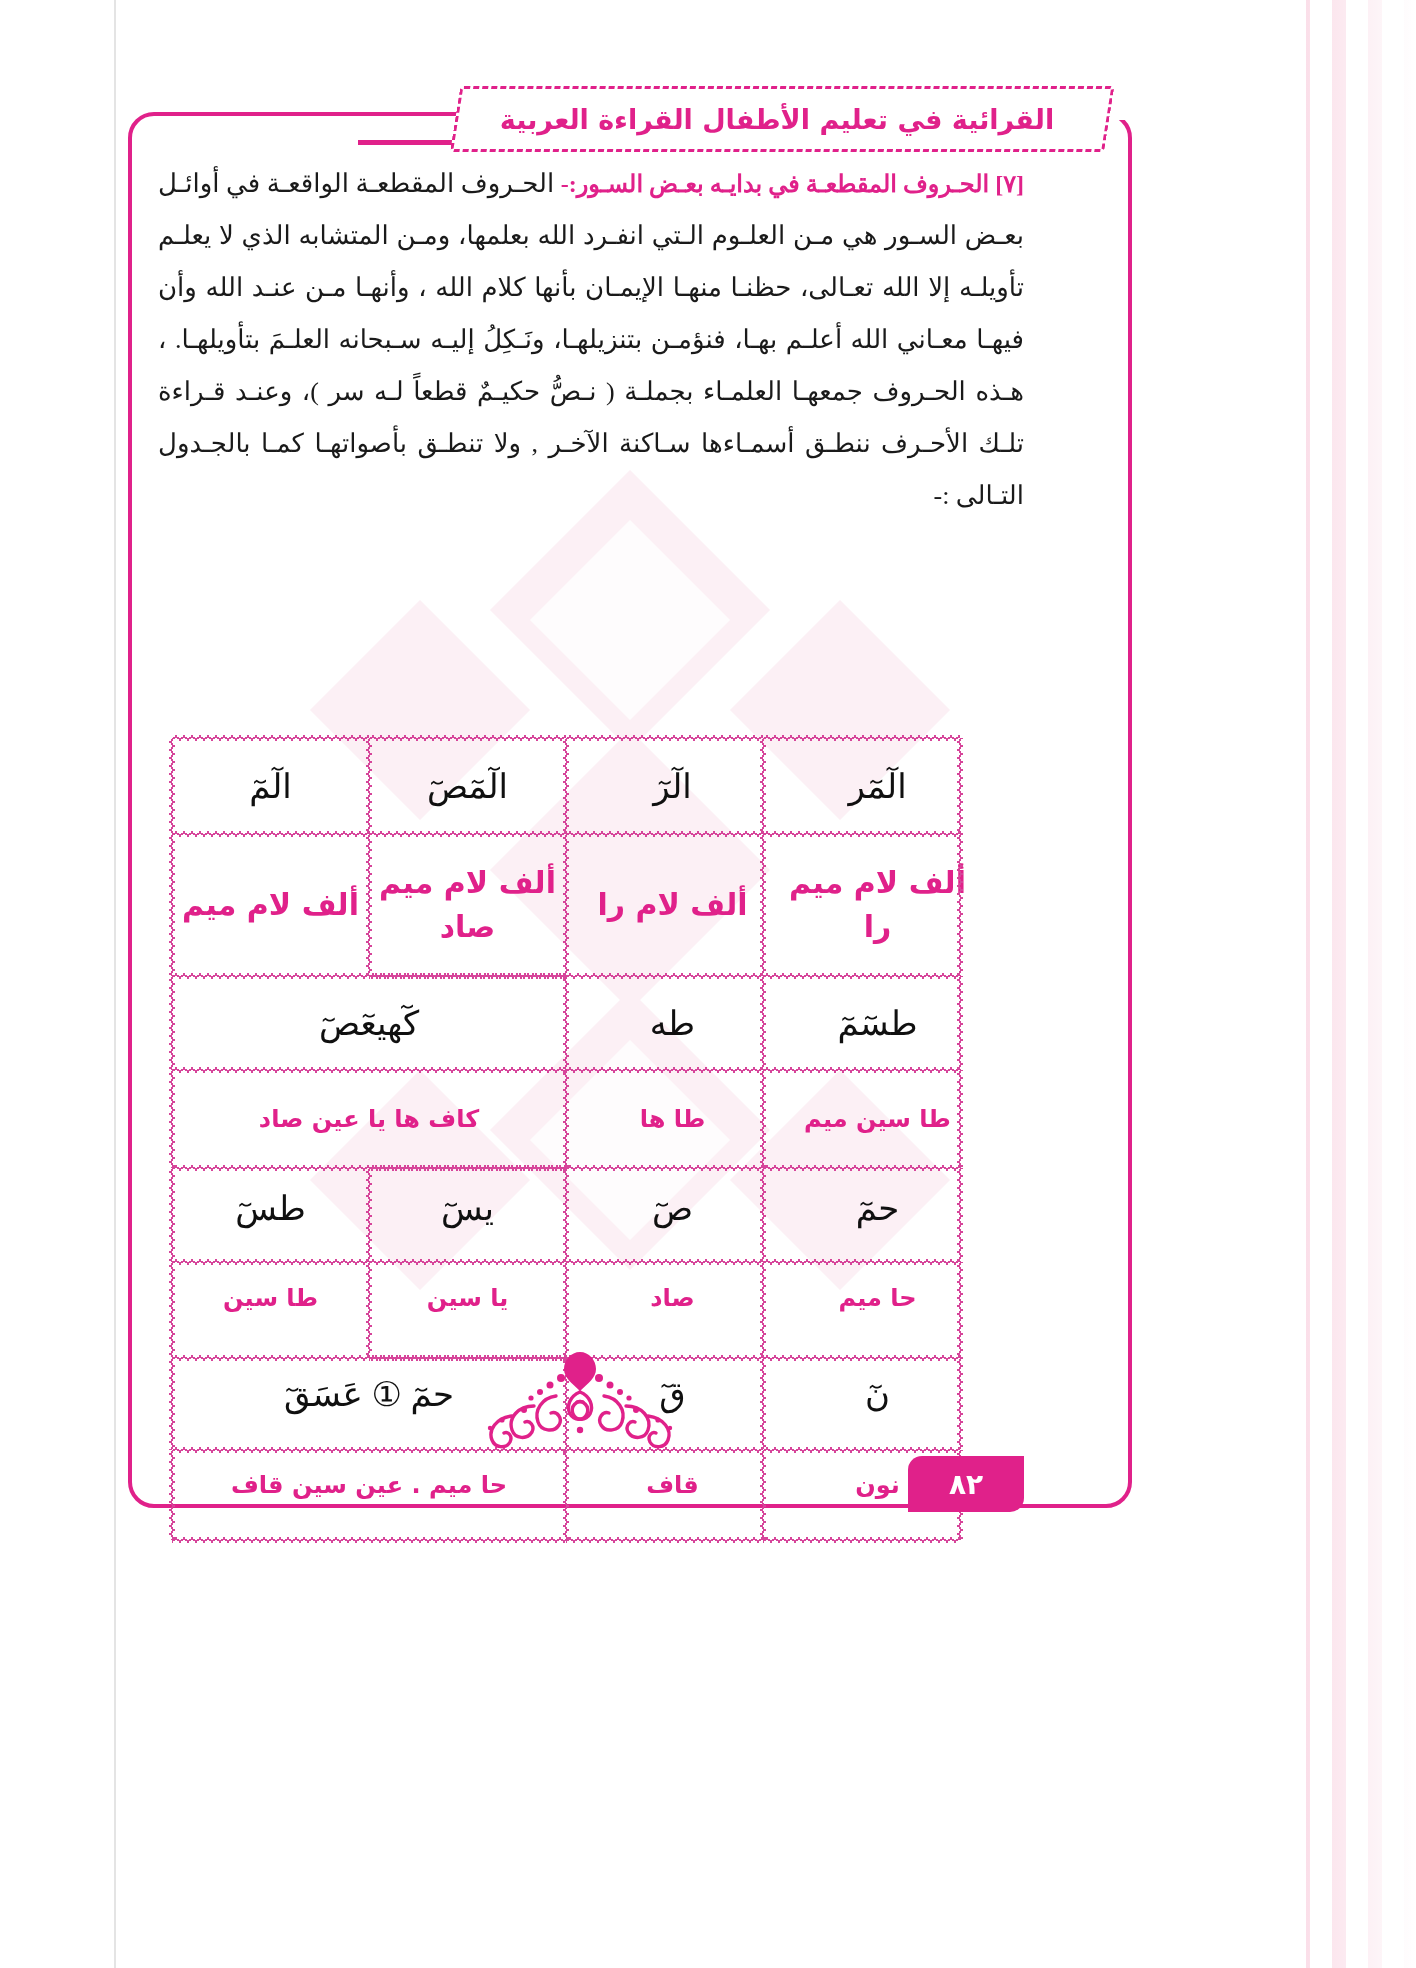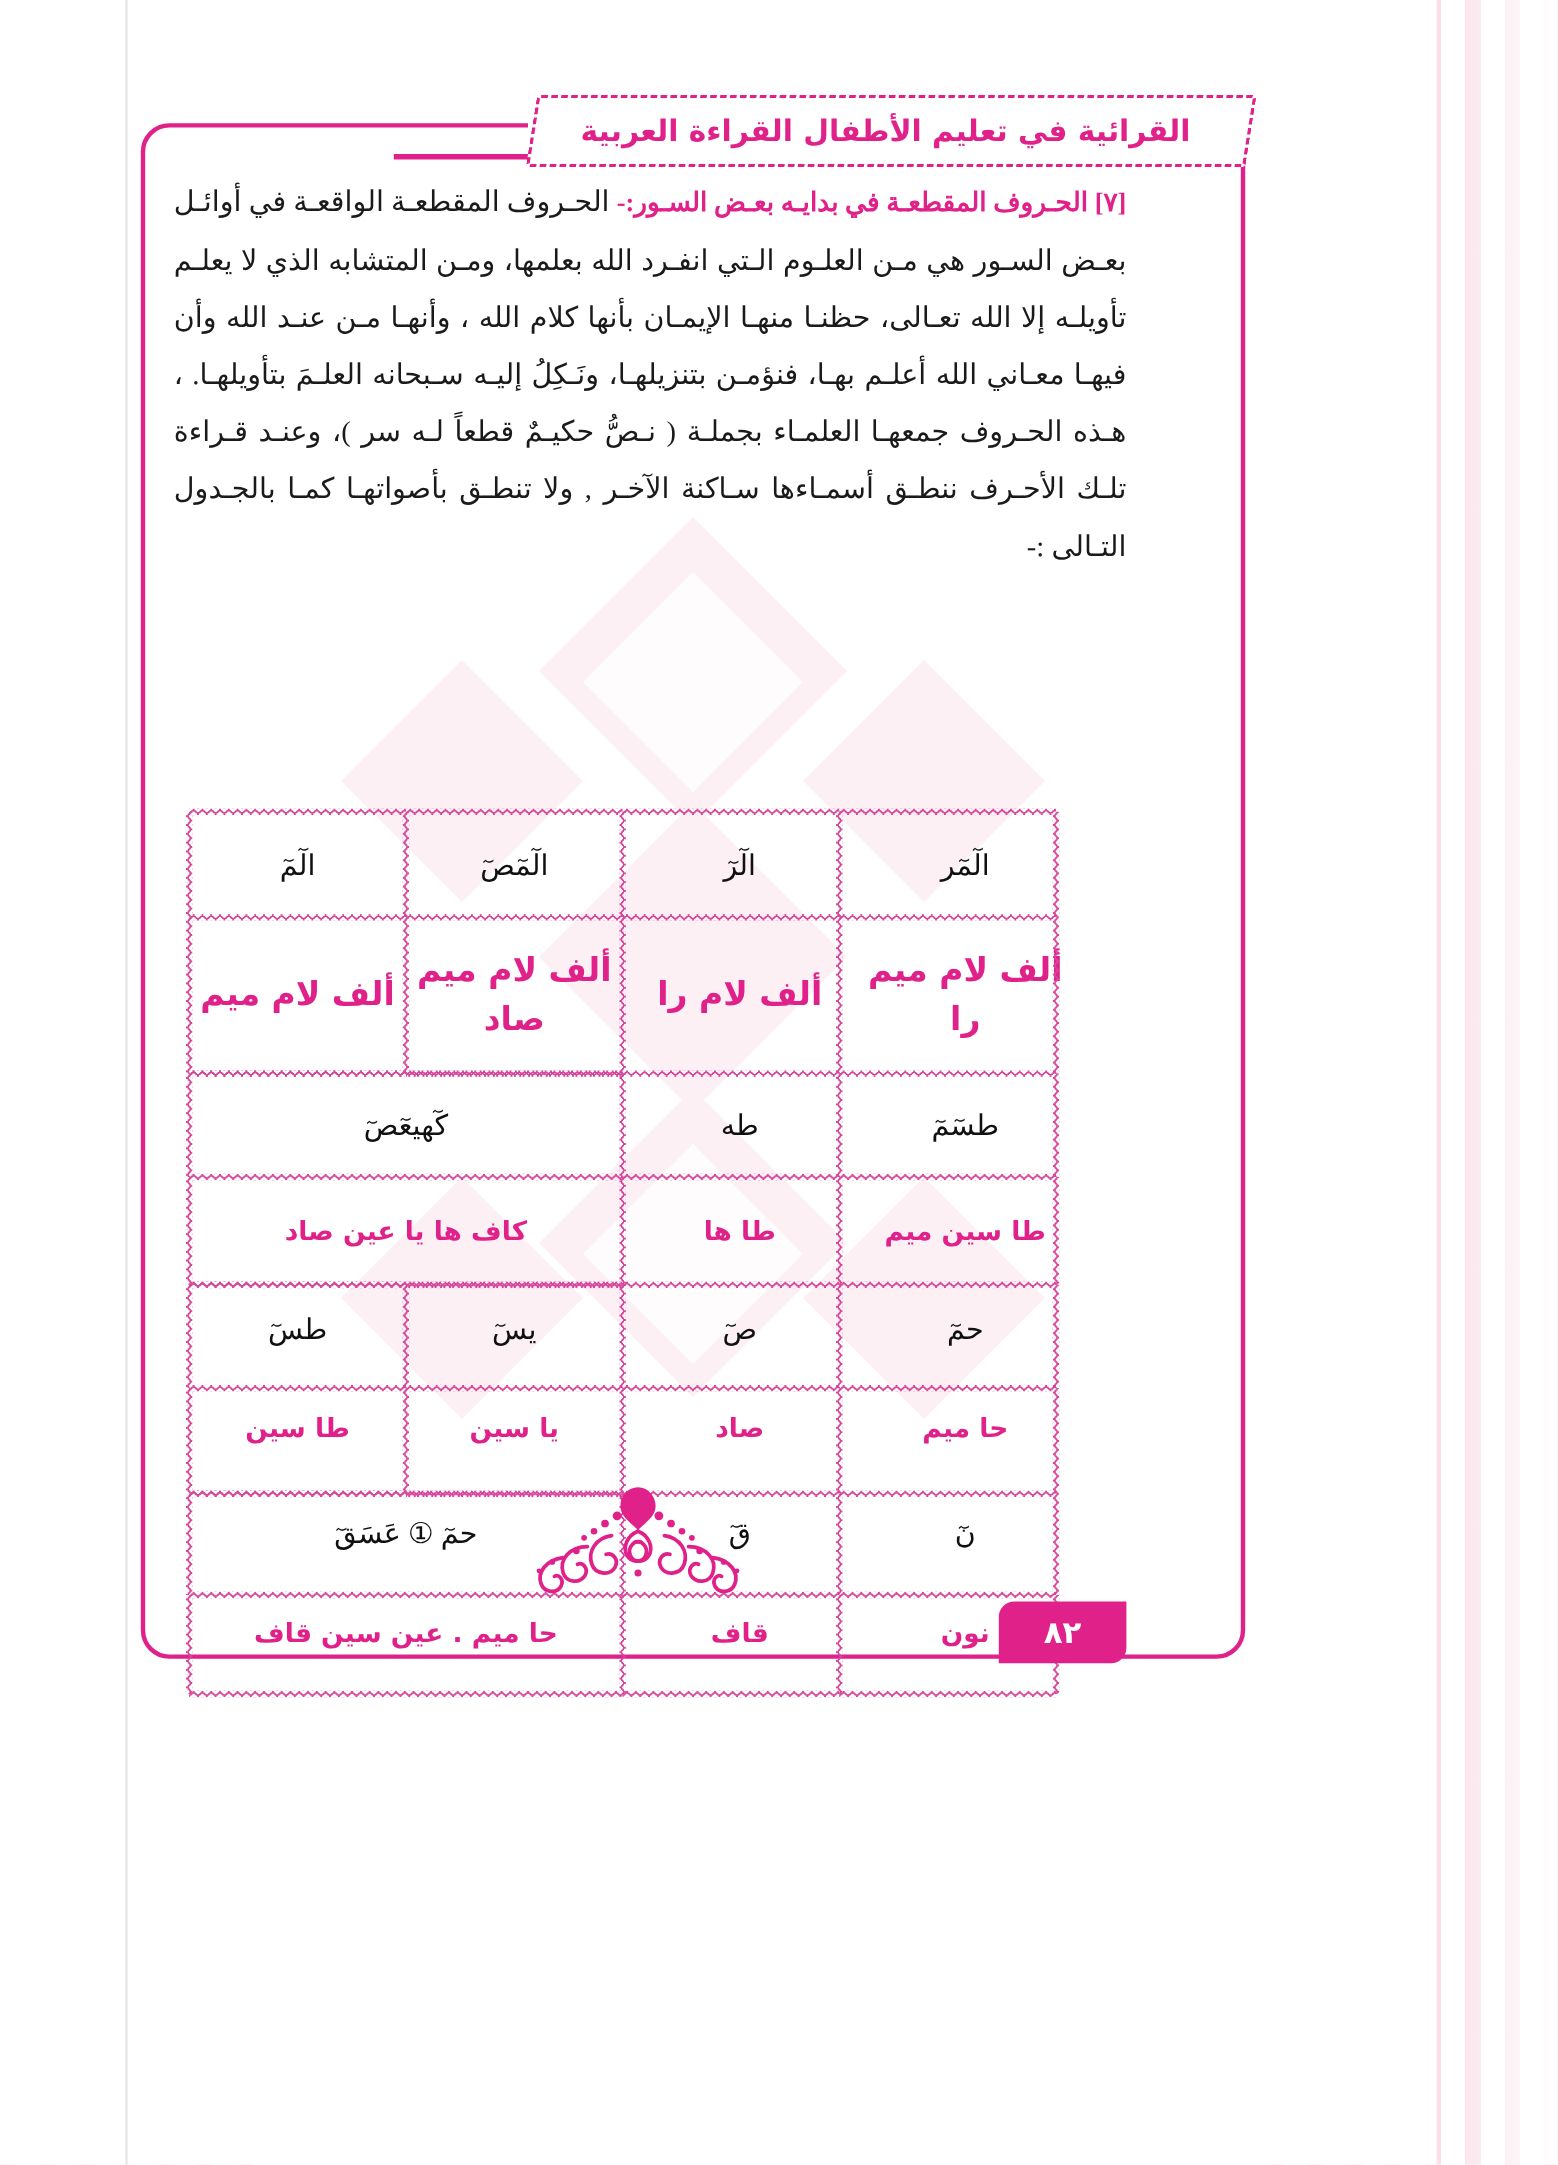--- a/index.html
+++ b/index.html
@@ -76,21 +76,21 @@
     left: 480px;
     top: 106px;
     width: 652px;
     height: 14px;
     background: #ffffff;
   }
 
   
   .banner {
     position: absolute;
-    left: 478px;
+    left: 450px;
     top: 86px;
     width: 654px;
     height: 66px;
   }
   .banner-dashed {
     position: absolute;
     inset: 0;
     border: 3px dashed #e0218a;
     border-radius: 4px;
     box-sizing: border-box;
@@ -181,21 +181,21 @@
   .tbl-wrap {
     position: absolute;
     left: 172px;
     top: 738px;
     width: 788px;
     height: 0;
   }
 
   .cell-black {
     font-family: "Liberation Serif", "DejaVu Serif", serif;
-    font-size: 26px;
+    font-size: 34px;
     color: #101010;
     font-weight: normal;
     margin-left: 12px;
   }
   .cell-pink {
     font-family: "DejaVu Sans", "Liberation Sans", sans-serif;
     font-size: 24px;
     color: #e0218a;
     font-weight: bold;
     line-height: 44px;

